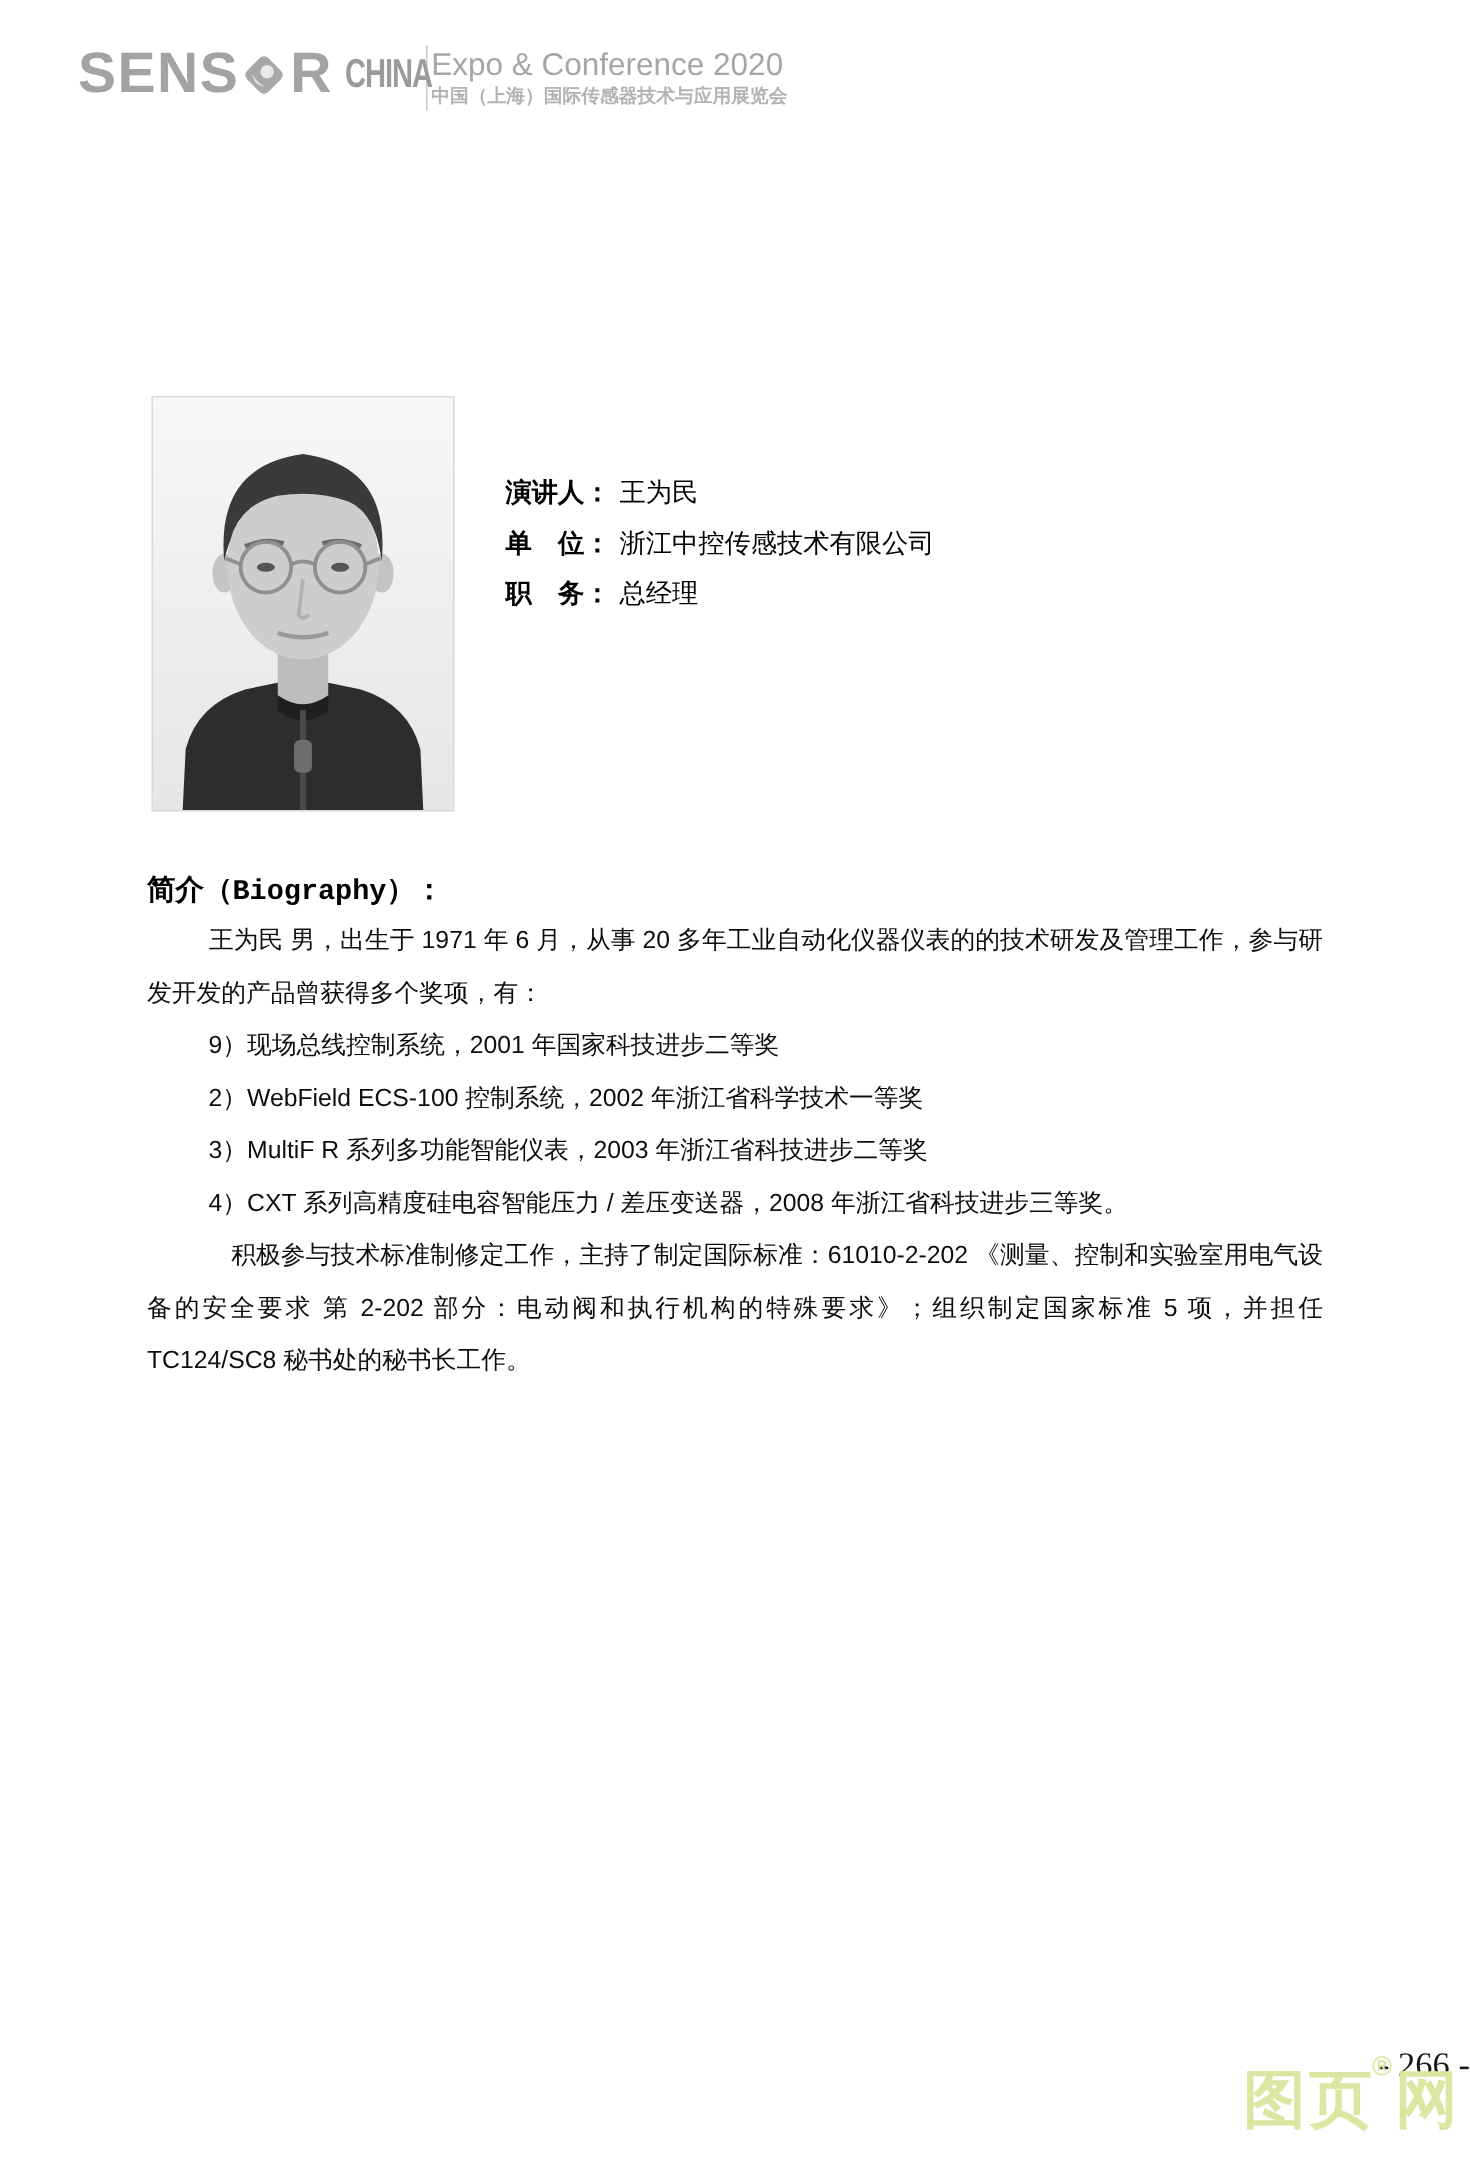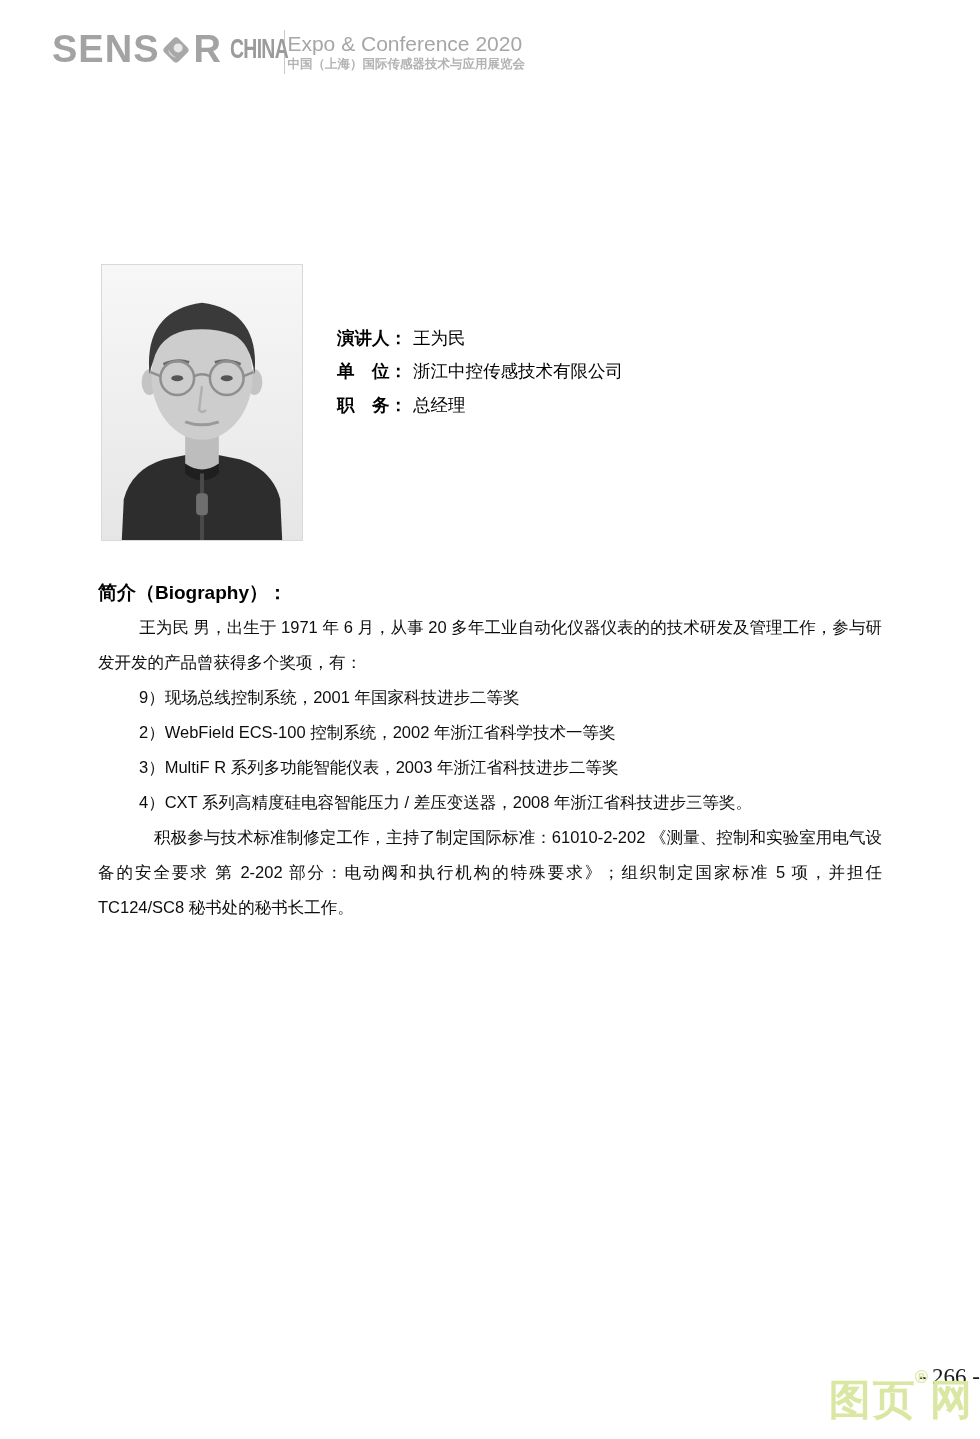--- a/index.html
+++ b/index.html
@@ -104,35 +104,36 @@
   .speaker-info {
     position: absolute;
     left: 337px;
     top: 316px;
     font-size: 17.5px;
     color: #000;
   }
   .speaker-row {
     height: 33.5px;
     display: flex;
-    align-items: flex-end;
+    align-items: flex-start;
     white-space: pre;
   }
   .speaker-label { font-weight: bold; }
   .speaker-value { margin-left: 6px; }
 
   
   .bio-heading {
     position: absolute;
     left: 98px;
     top: 580px;
     margin: 0;
     font-size: 19px;
     font-weight: bold;
     color: #000;
+    font-family: Liberation Mono, monospace;
   }
   .bio-body {
     position: absolute;
     left: 98px;
     top: 610px;
     width: 784px;
     font-size: 16.5px;
     line-height: 35px;
     color: #0d0d0d;
     text-align: justify;

